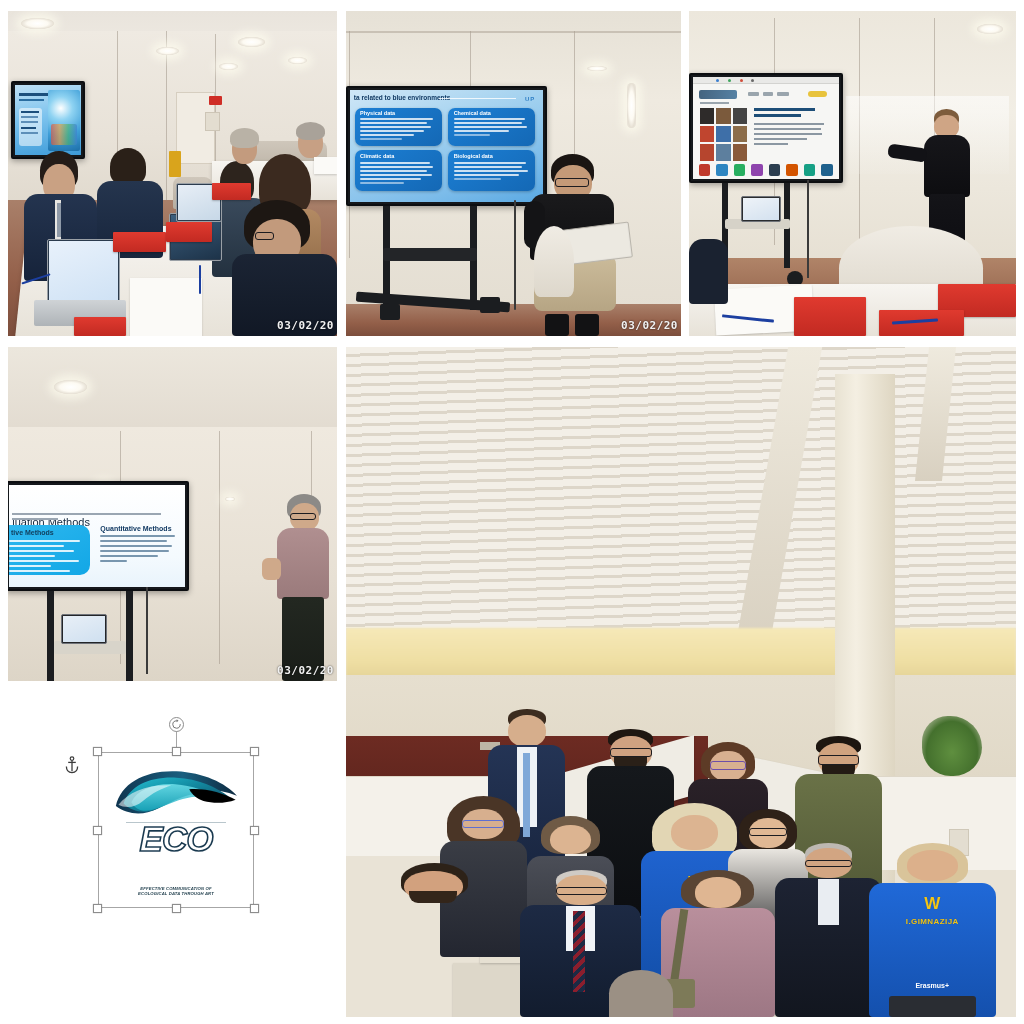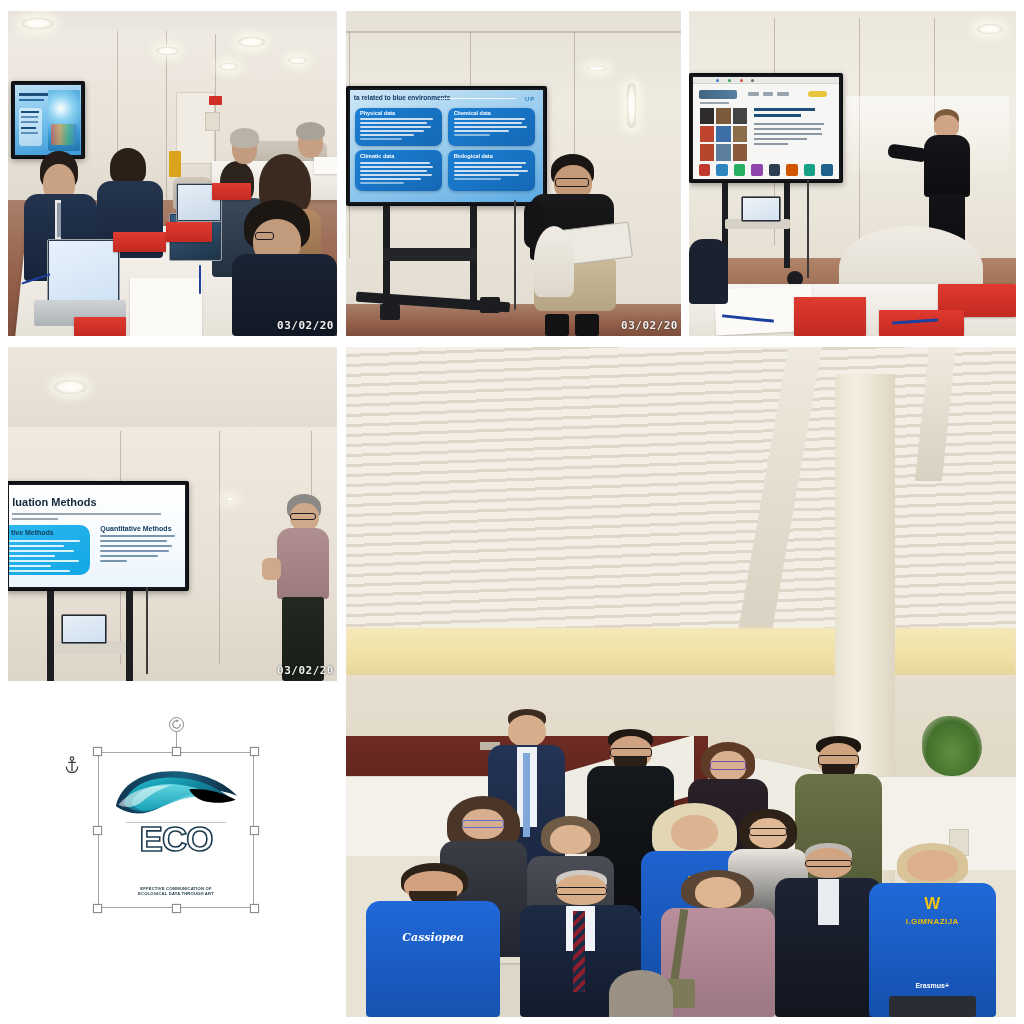--- a/index.html
+++ b/index.html
@@ -117,22 +117,23 @@
     position: absolute; right: 4%; top: 6%;
     color: #2f7fc5; font-weight: bold; letter-spacing: 1px;
   }
 
   
   .slide-eval {
     position: absolute; inset: 0;
     background: linear-gradient(180deg,#ffffff 0%, #f4fafe 70%, #e9f4fc 100%);
   }
   .eval-h {
-    position: absolute; font-weight: bold; color: #12263c;
+    position: absolute; font-weight: normal; color: #12263c;
     white-space: nowrap;
+    margin-top: 20px;
   }
   .eval-sub { position: absolute; color: #5b6b7c; }
   .eval-card {
     position: absolute;
     background: linear-gradient(150deg,#2fb8ef 0%, #12a7e6 100%);
     border-radius: 10px;
   }
   .eval-col { position: absolute; }
   .eval-colh { font-weight: bold; color: #123a63; margin-bottom: 3px; }
   .darkline { height: 2px; margin-bottom: 3px; background: rgba(20,70,110,.55); border-radius: 1px; }
@@ -277,21 +278,21 @@
     background: #ffffff;
     display: flex; align-items: center; justify-content: center;
     z-index: 7;
   }
   #anchor-icon {
     position: absolute; left: -34px; top: 4px;
     width: 16px; height: 18px; z-index: 7;
   }
 
   
-  .logo-art { position: absolute; left: 8px; top: 8px; right: 8px; bottom: 8px; }
+  .logo-art { position: absolute; left: 8px; top: 8px; right: 8px; bottom: 8px; font-style: italic; }
   .logo-wave { position: absolute; left: 4%; top: 4%; width: 92%; height: 37%; }
   .logo-hr { position: absolute; left: 14%; right: 14%; top: 44%; height: 1px; background: #b9c6cc; }
   .logo-eco {
     position: absolute; left: 0; right: 0; top: 45%;
     text-align: center;
     font-family: "Liberation Sans", sans-serif;
     font-weight: bold;
     font-size: 35px; line-height: .92;
     letter-spacing: -1px;
     color: transparent;
@@ -752,23 +753,20 @@
         <div class="hair" style="left:14%;top:0;width:72%;height:28%;background:#2e2118;"></div>
         <div class="head" style="left:26%;top:6%;width:48%;height:20%;background:#e0b894;"></div>
         <div class="glasses" style="left:26%;top:13%;width:48%;height:5%;"></div>
         <div class="body" style="left:0;top:27%;width:100%;height:73%;background:linear-gradient(180deg,#e9e6e0,#17171a);"></div>
       </div>
 
       <div class="person" style="left:3%;top:77%;width:20%;height:23%;">
         <div class="hair" style="left:26%;top:0;width:50%;height:22%;background:#2d2218;"></div>
         <div class="head" style="left:28%;top:5%;width:44%;height:20%;background:#d2a17e;"></div>
         <div style="position:absolute;left:32%;top:18%;width:36%;height:8%;background:#33251a;border-radius:0 0 9px 9px;"></div>
-        <div class="body" style="left:0;top:25%;width:100%;height:75%;background:linear-gradient(180deg,#2068d9,#1652b0);">
-          <div class="hoodie-script" style="top:26%;font-size:11px;">Cassiopea</div>
-        </div>
       </div>
 
       <div class="person" style="left:26%;top:78%;width:18%;height:22%;">
         <div class="hair" style="left:30%;top:0;width:42%;height:14%;background:#cfcac4;"></div>
         <div class="head" style="left:30%;top:4%;width:42%;height:20%;background:#d8ae89;"></div>
         <div class="glasses" style="left:30%;top:12%;width:42%;height:5%;"></div>
         <div class="body" style="left:0;top:24%;width:100%;height:76%;background:linear-gradient(180deg,#1d2a44,#121c2e);"></div>
         <div style="position:absolute;left:38%;top:25%;width:24%;height:30%;background:#f0f3f7;"></div>
         <div style="position:absolute;left:44%;top:28%;width:10%;height:55%;background:repeating-linear-gradient(135deg,#8c1e2d 0px,#8c1e2d 4px,#1d2a44 4px,#1d2a44 8px);"></div>
       </div>

